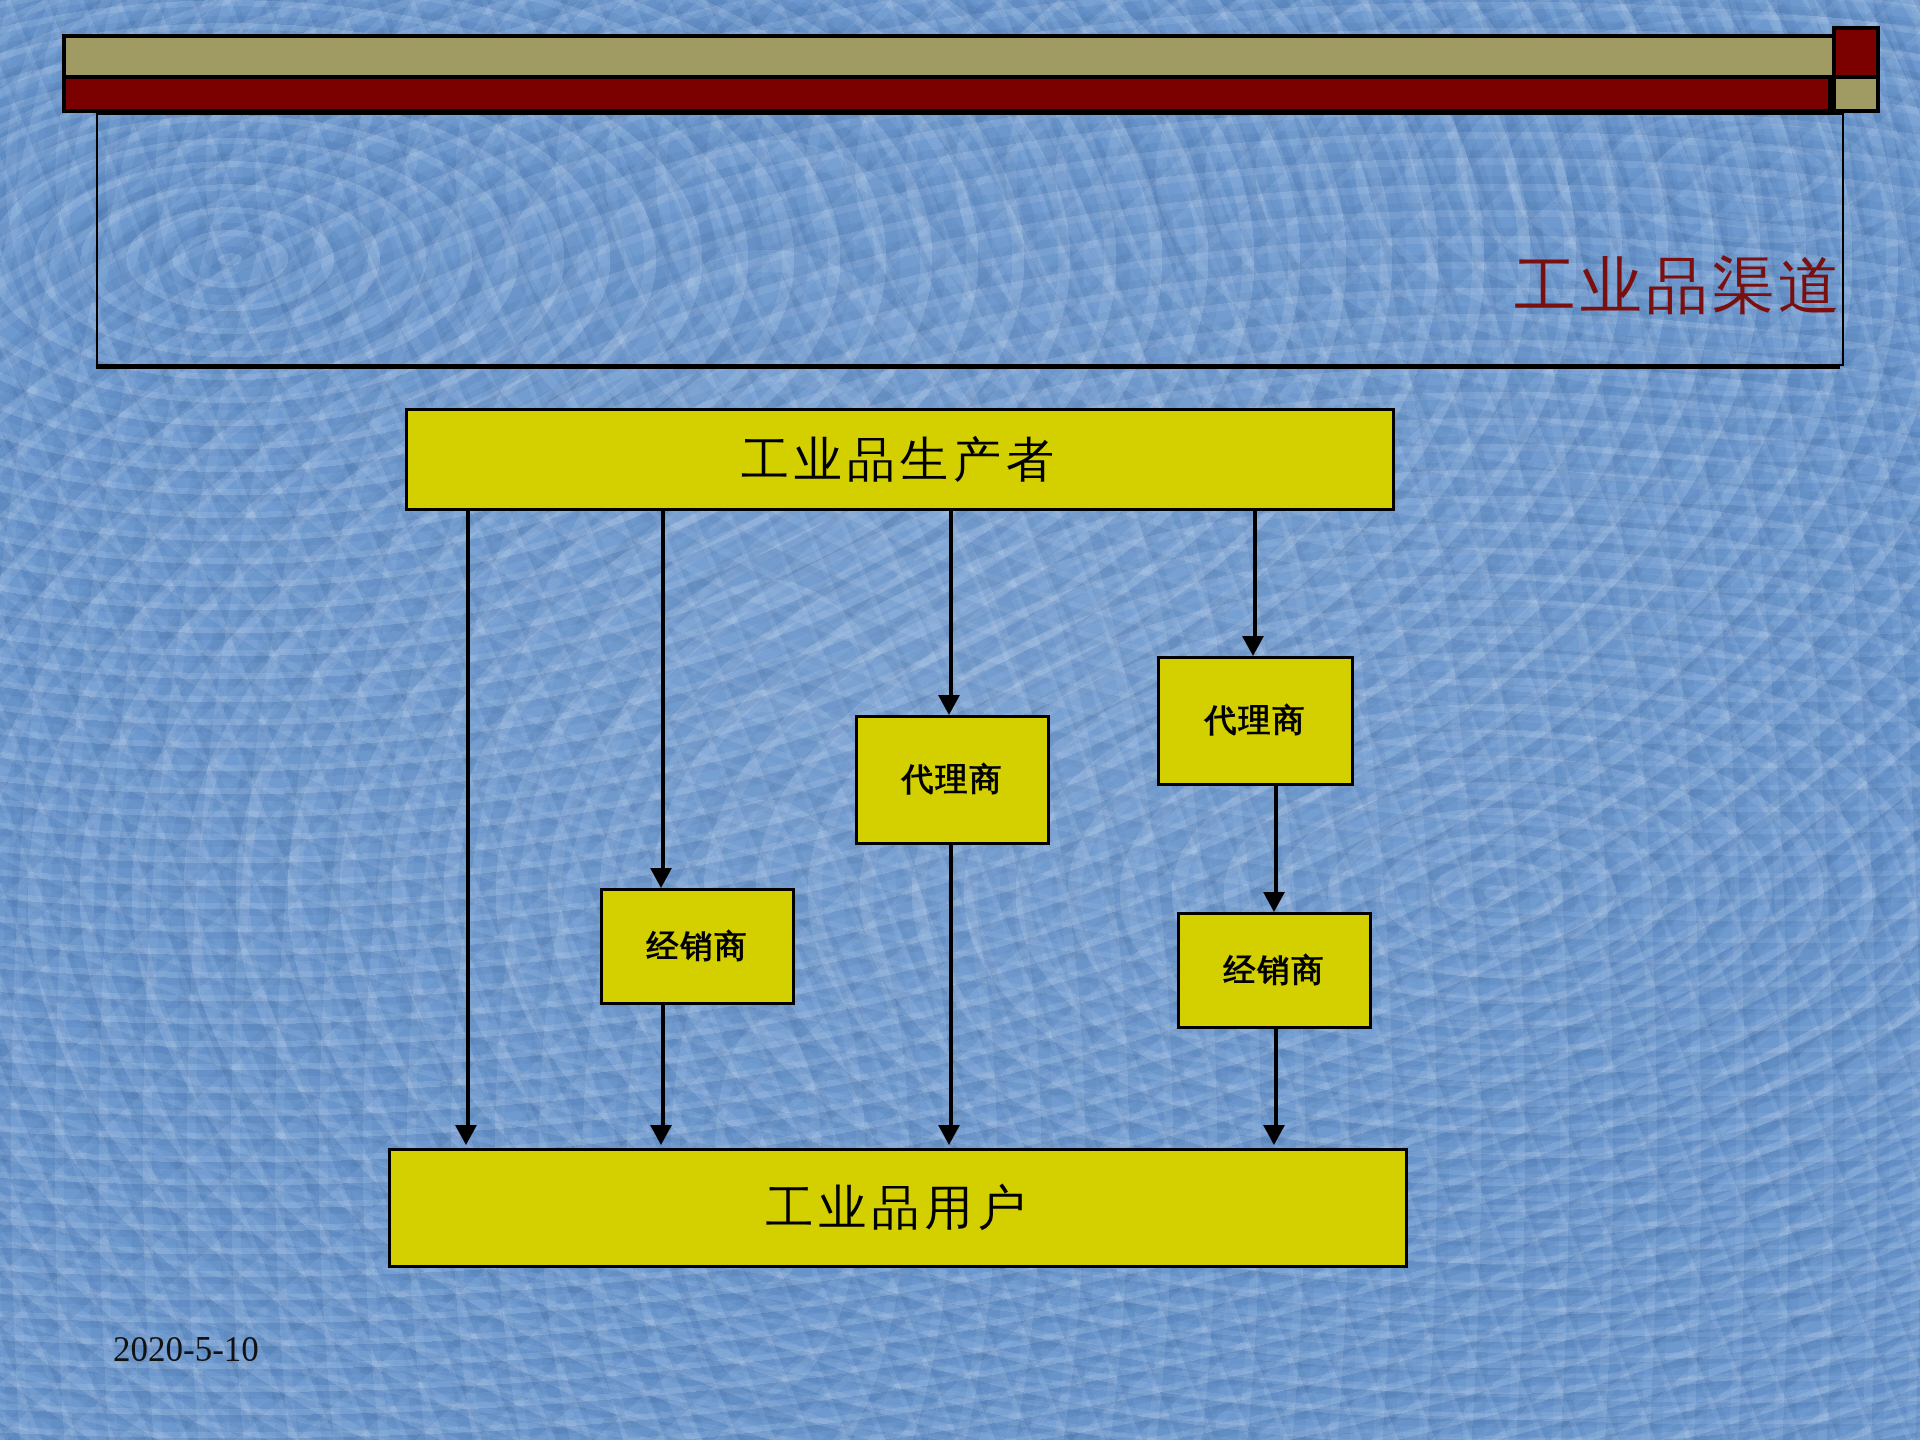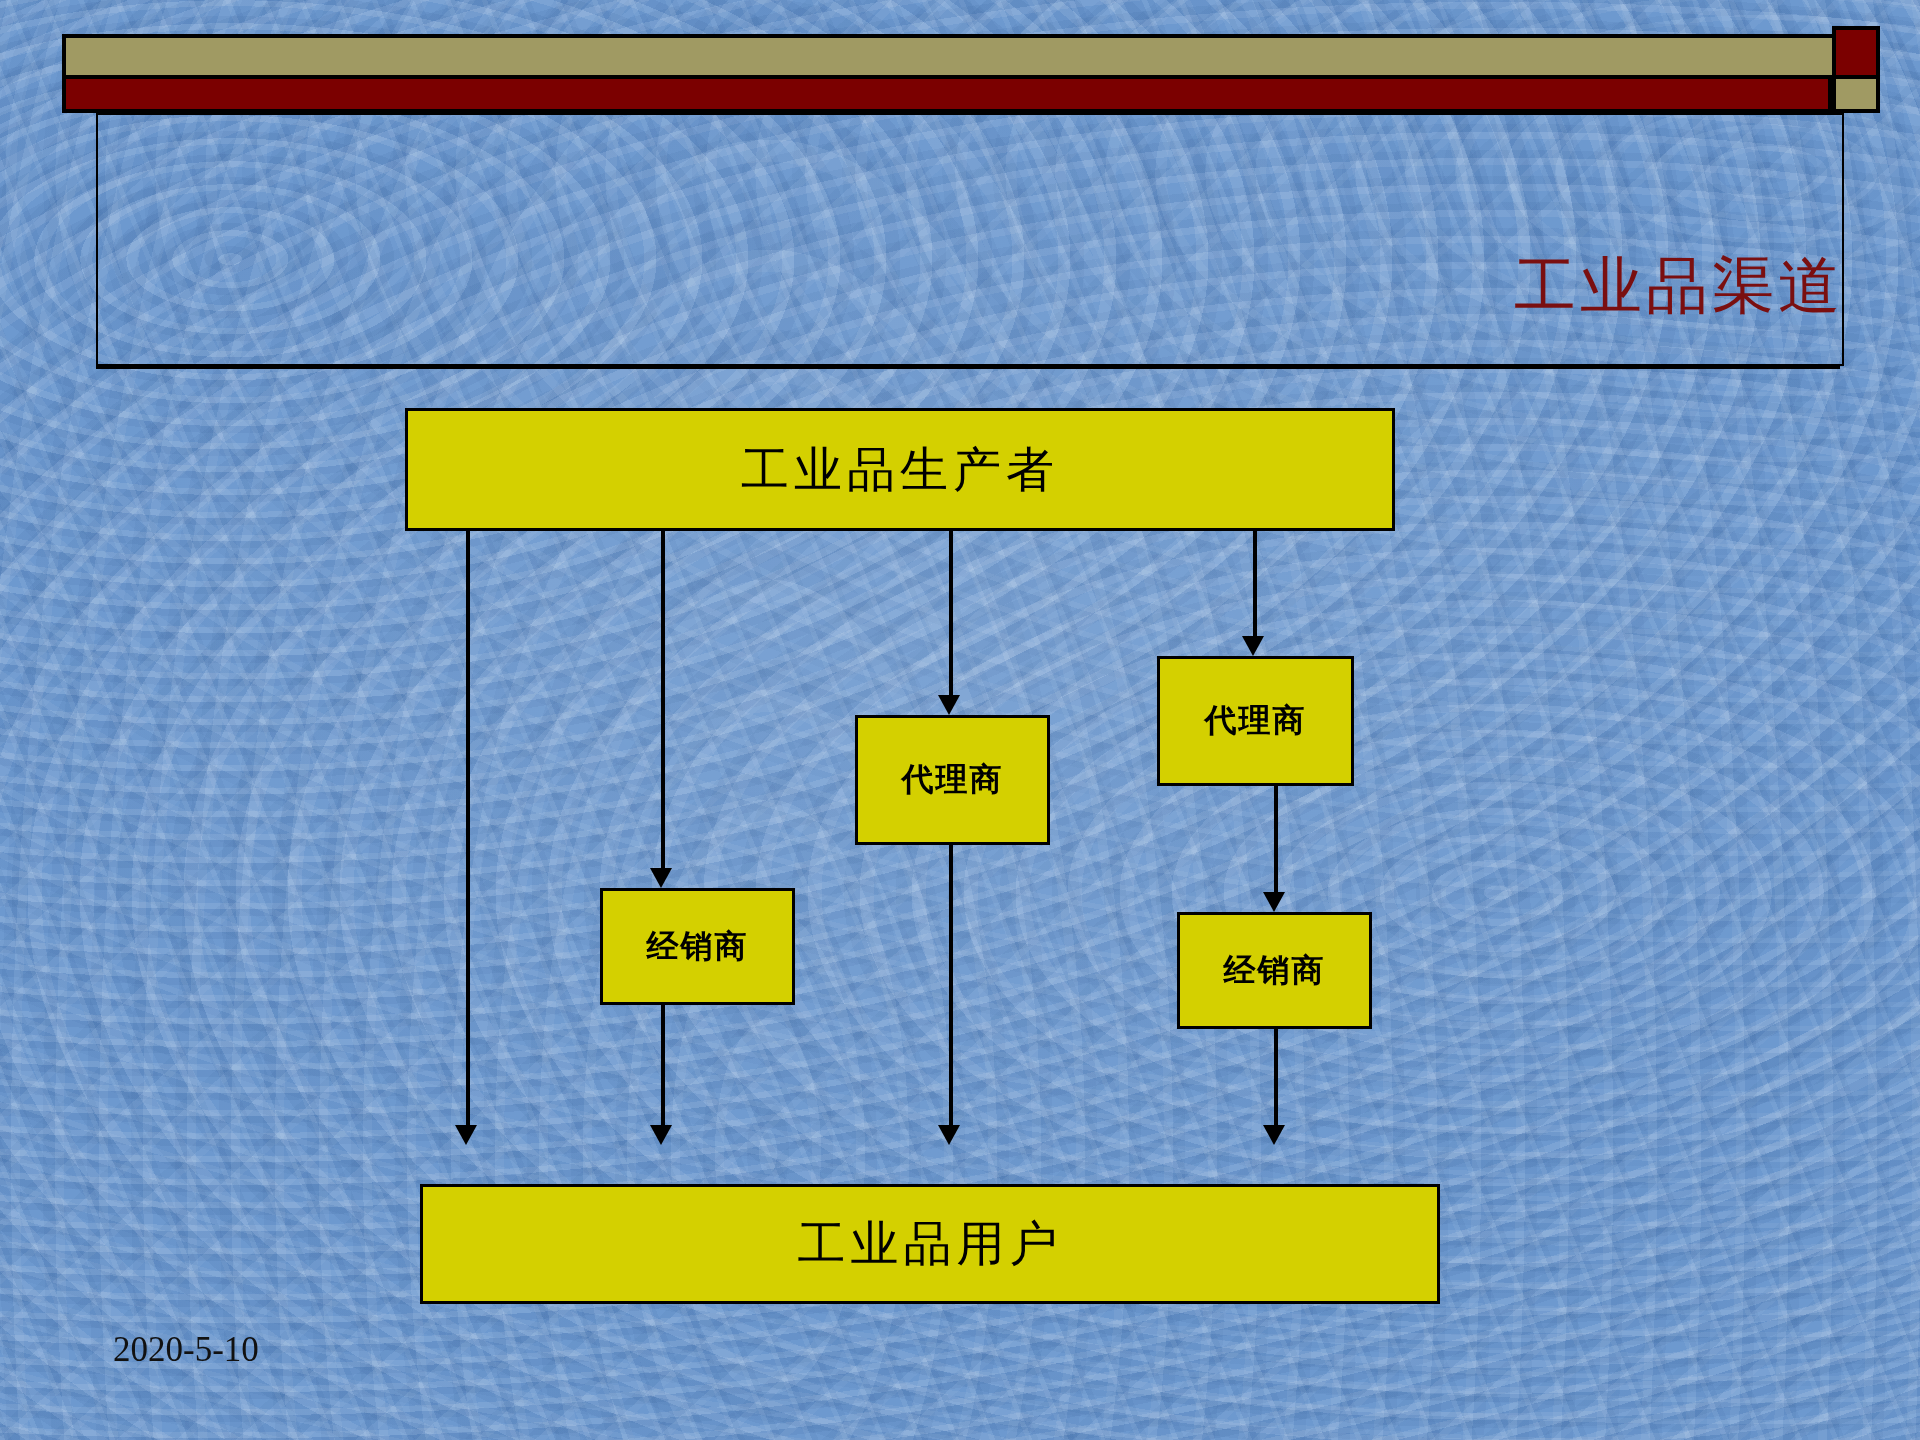--- a/index.html
+++ b/index.html
@@ -72,26 +72,26 @@
   }
   .node.wide{
     font-family:"Liberation Serif","DejaVu Serif",serif;
     font-size:48px;letter-spacing:5px;font-weight:400;
   }
   .node.small{
     font-family:"Liberation Sans",sans-serif;
     font-size:32px;letter-spacing:2px;font-weight:700;
   }
 
-  .n-producer{left:405px;top:408px;width:990px;height:123px;}
+  .n-producer{left:405px;top:408px;width:990px;height:103px;}
   .n-agent-mid{left:855px;top:715px;width:195px;height:130px;}
   .n-agent-right{left:1157px;top:656px;width:197px;height:130px;}
   .n-dealer-left{left:600px;top:888px;width:195px;height:117px;}
   .n-dealer-right{left:1177px;top:912px;width:195px;height:117px;}
-  .n-user{left:420px;top:1148px;width:1020px;height:120px;margin-top:36px;}
+  .n-user{left:388px;top:1148px;width:1020px;height:120px;}
 
   
   .ln{position:absolute;background:#000;}
   .vline{width:4px;}
   .head{
     position:absolute;width:0;height:0;
     border-left:11px solid transparent;border-right:11px solid transparent;
     border-top:20px solid #000;
   }
 

